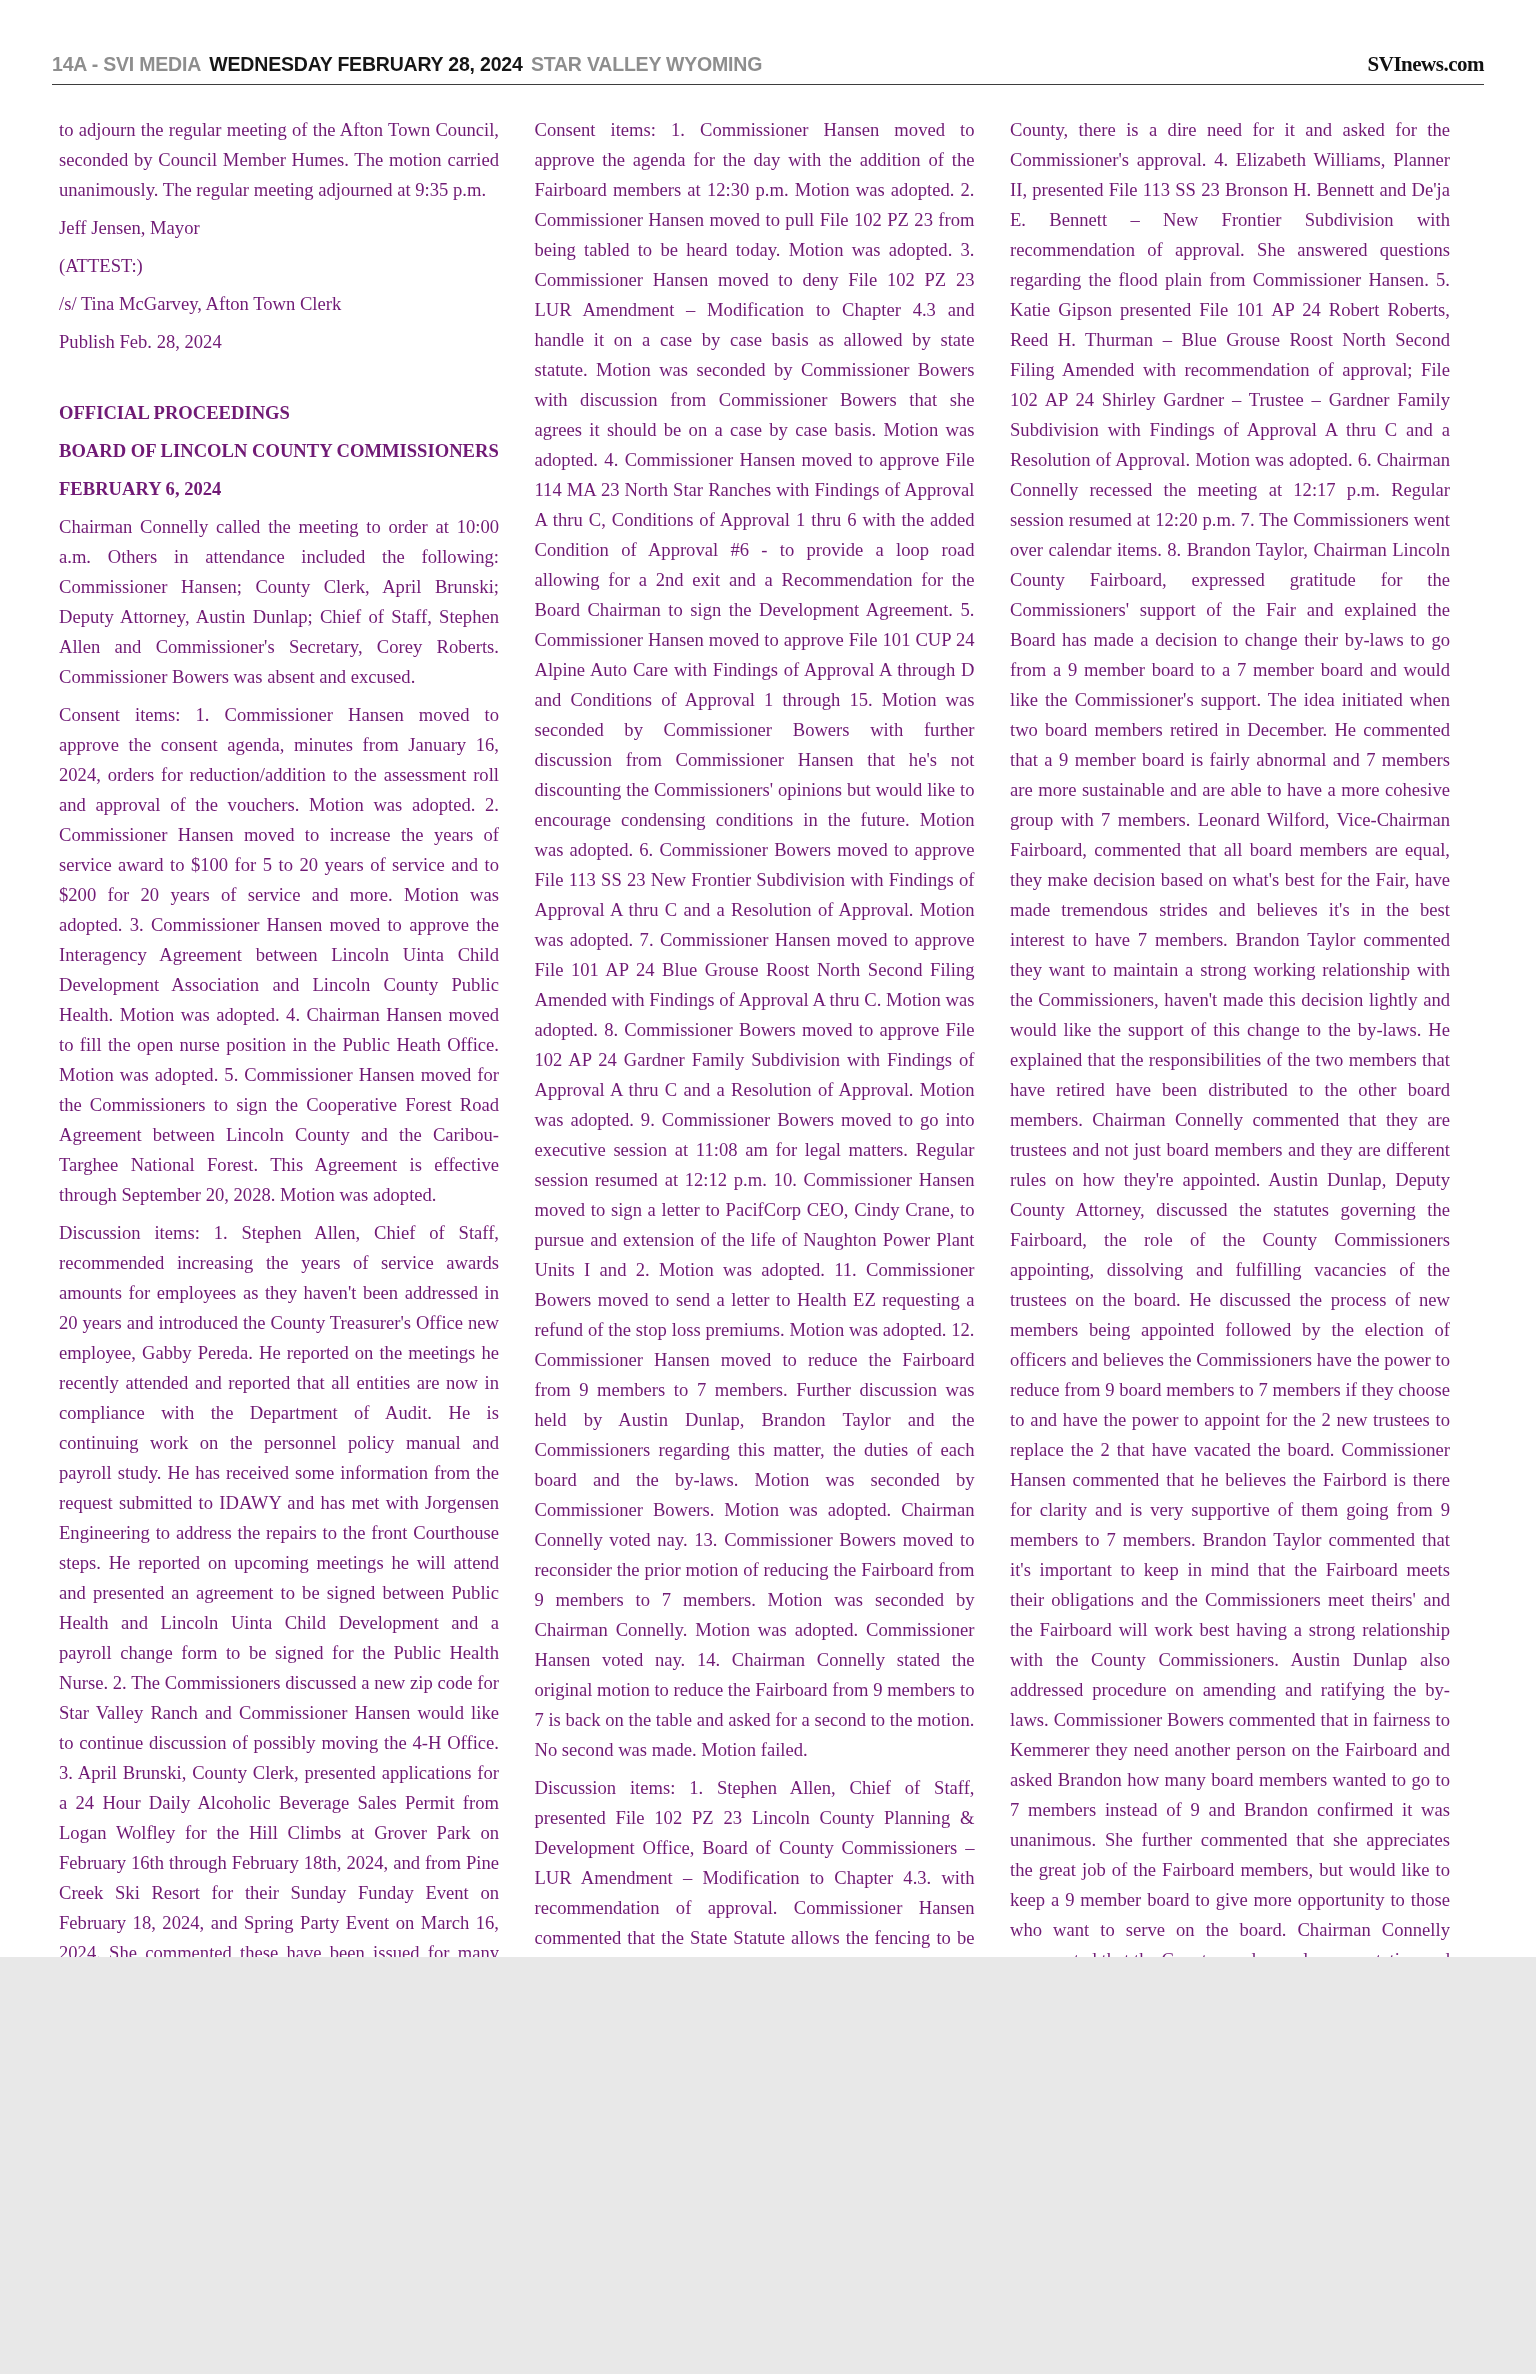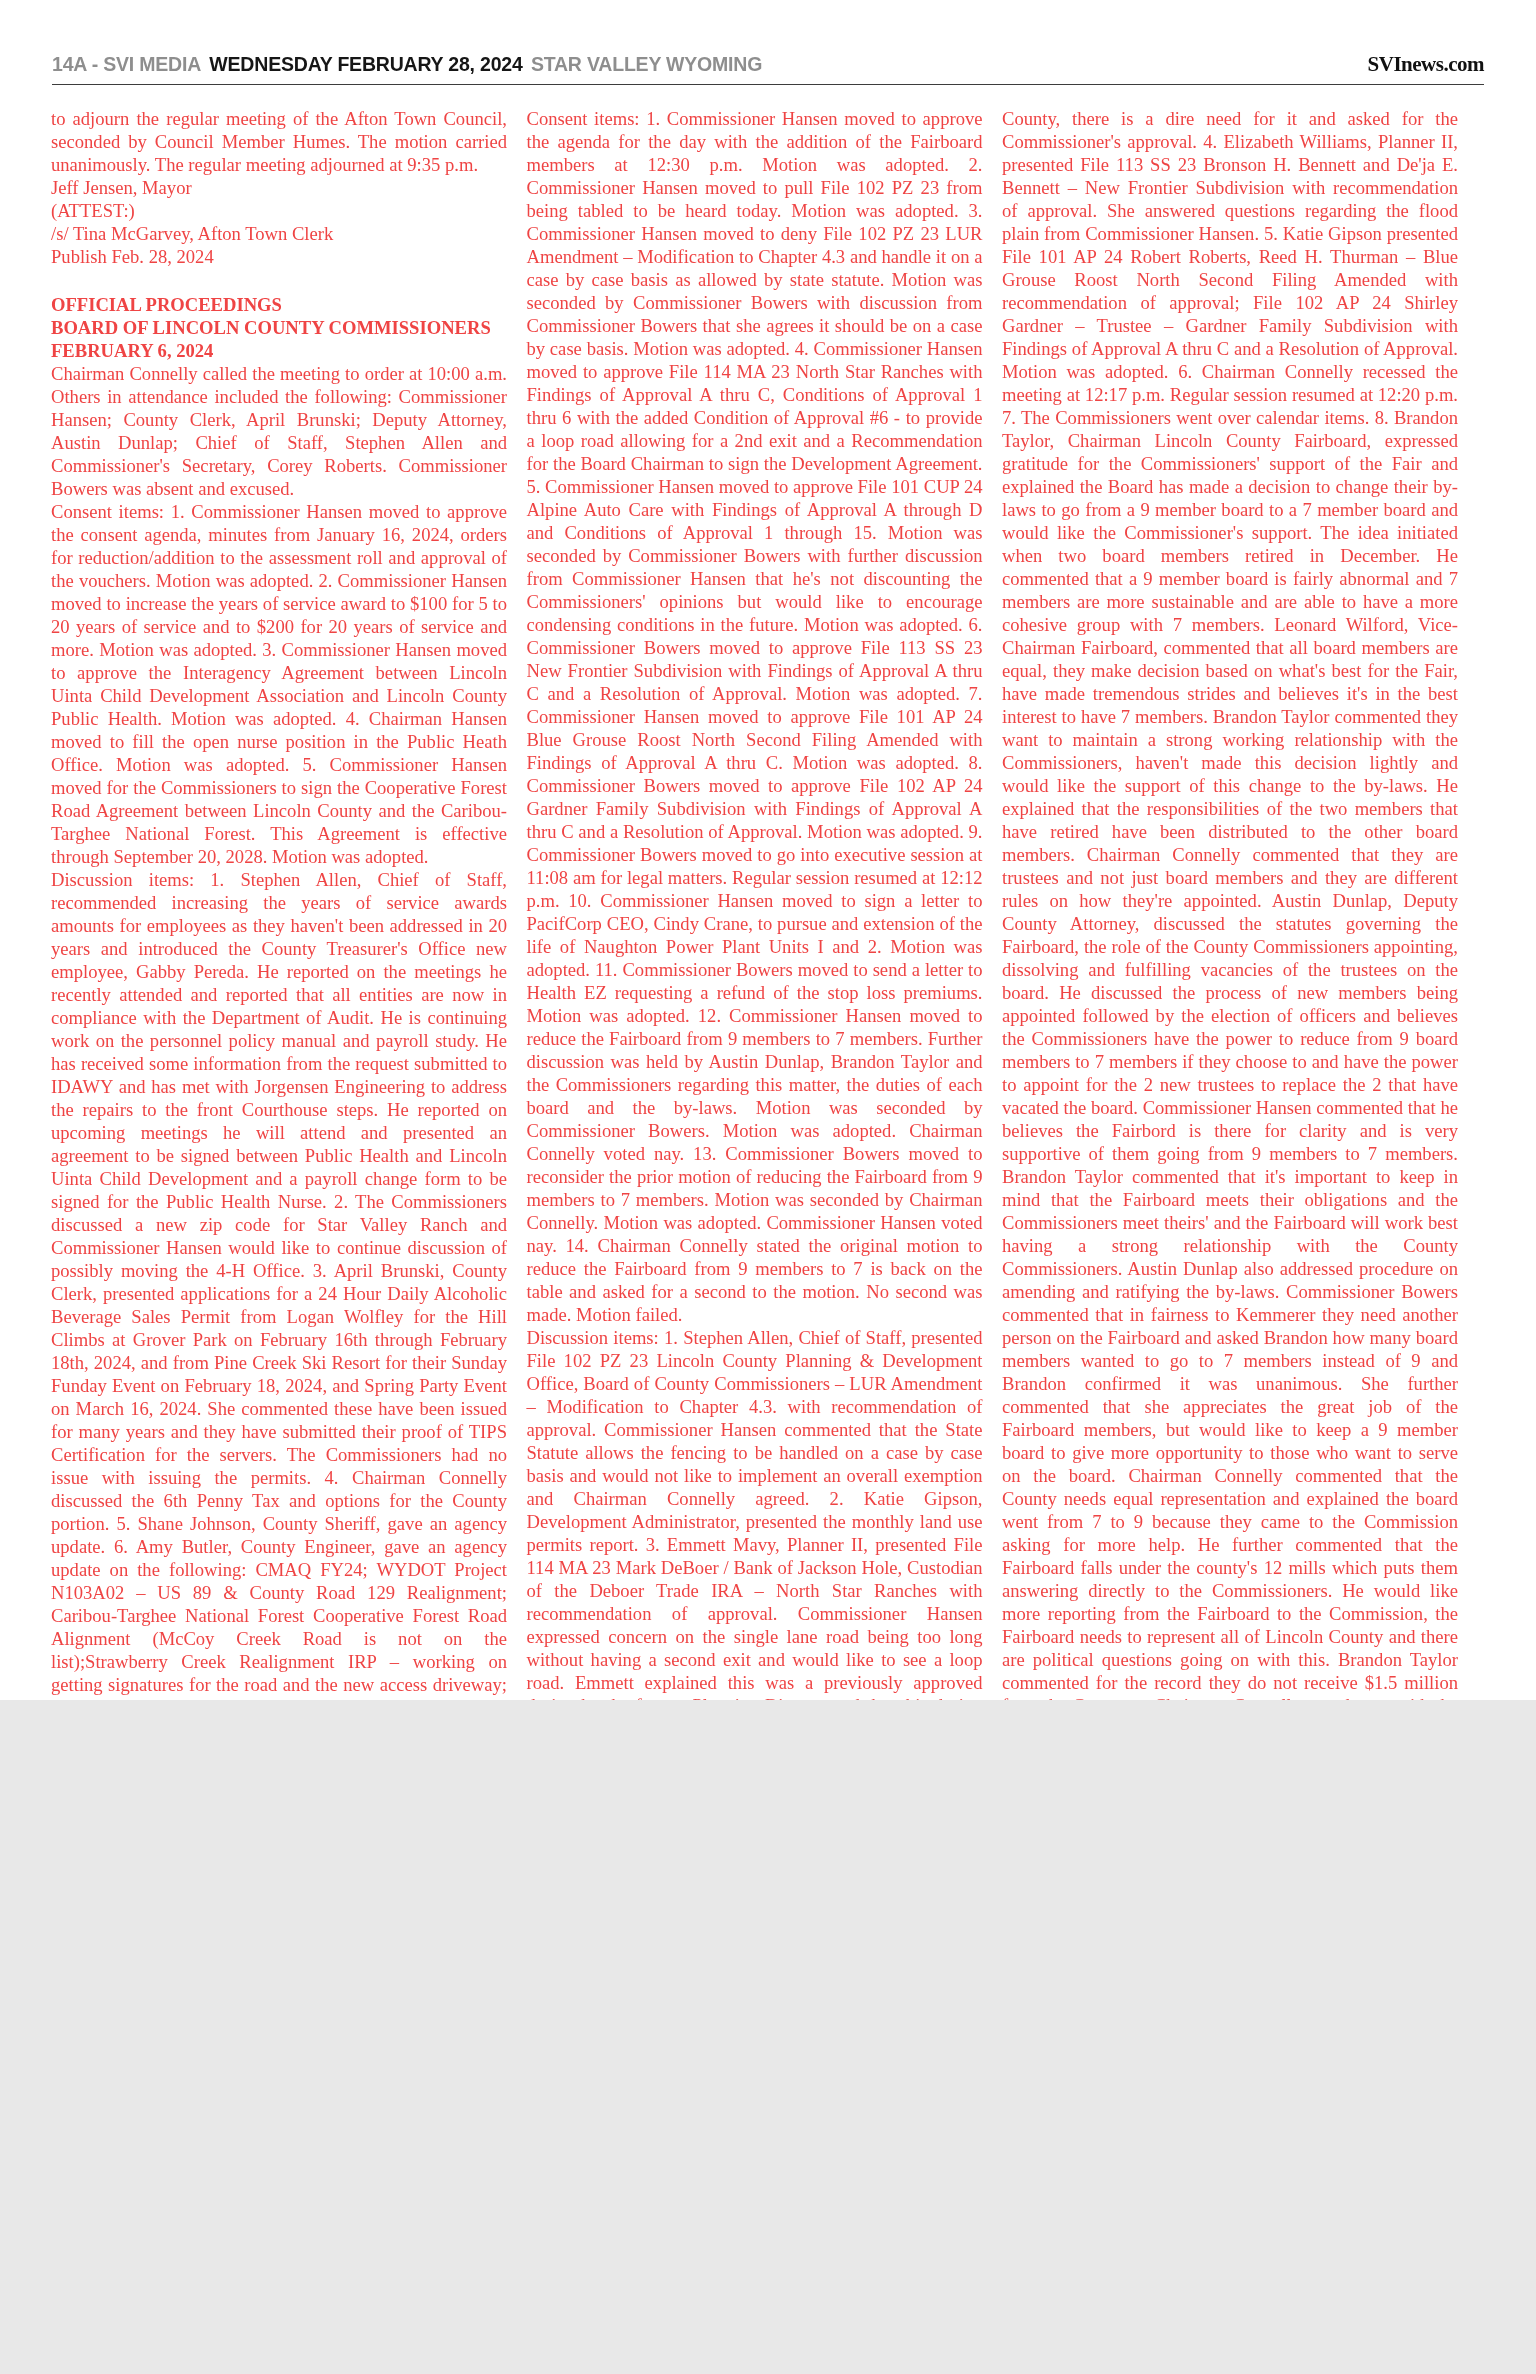--- a/index.html
+++ b/index.html
@@ -1,19 +1,19 @@
 <!DOCTYPE html>
 <html style="font-size:15px"><head>
 <meta charset="utf-8">
 <style>
   html, body { margin: 0; padding: 0; background: #e8e8e8; }
   .page {
     position: relative;
     width: 1536px;
-    height: 1700px;
+    height: 1957px;
     background: #ffffff;
     overflow: hidden;
     font-family: "Liberation Serif", serif;
   }
   .masthead {
     display: flex;
     justify-content: space-between;
     align-items: baseline;
     margin: 0 52px;
     padding-top: 52px;
@@ -42,24 +42,24 @@
     border-top: 1.9px solid #3d3d3d;
     height: 0;
   }
   .columns {
     display: flex;
     gap: 19.5px;
     margin: 22px 77px 0 51px;
   }
   .col { width: 456px; flex: 0 0 456px; }
   .para, .line, .pub, .head {
-    margin: 0;
+    margin: 8px;
     font-size: 18.6px;
-    line-height: 23px;
-    color: #ef4444;
+    line-height: 30px;
+    color: #701a75;
   }
   .para { text-align: justify; }
   .line { text-align: left; }
   .pub  { font-weight: 400; text-align: left; }
   .head { font-weight: 700; text-align: left; font-family: Liberation Serif, serif; }
   .headgap { height: 25px; }
 </style>
 </head>
 <body>
 

